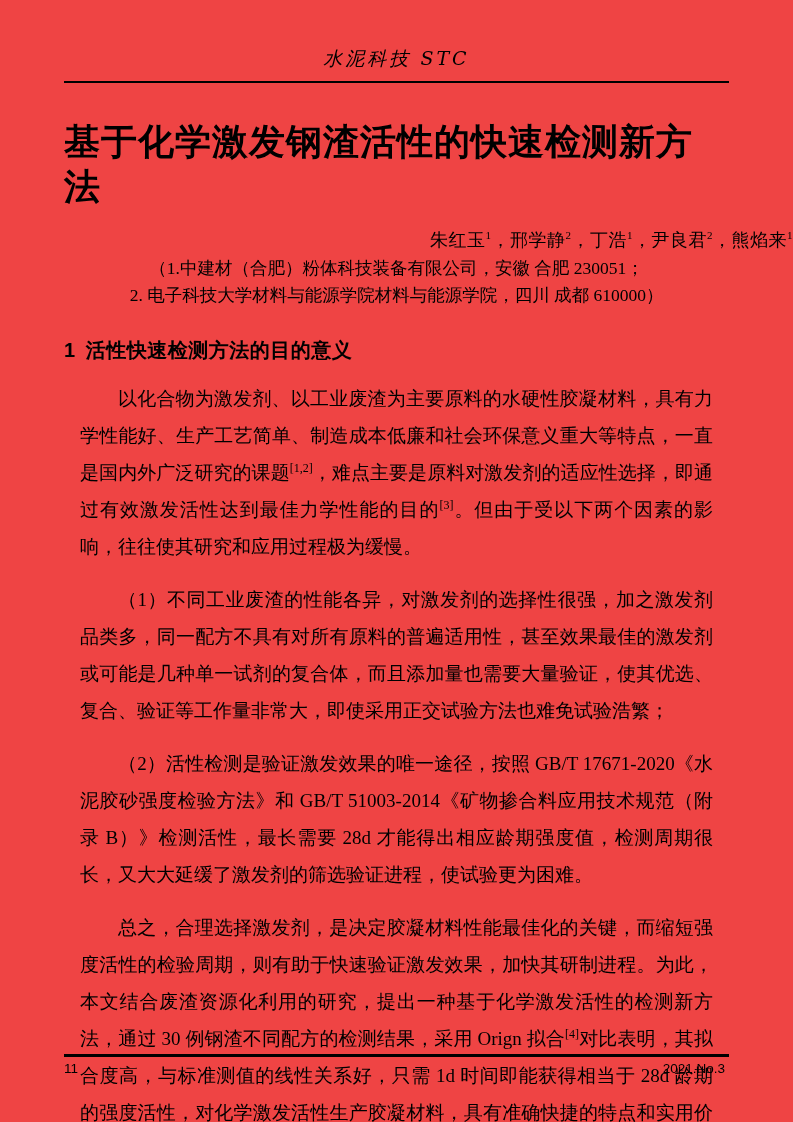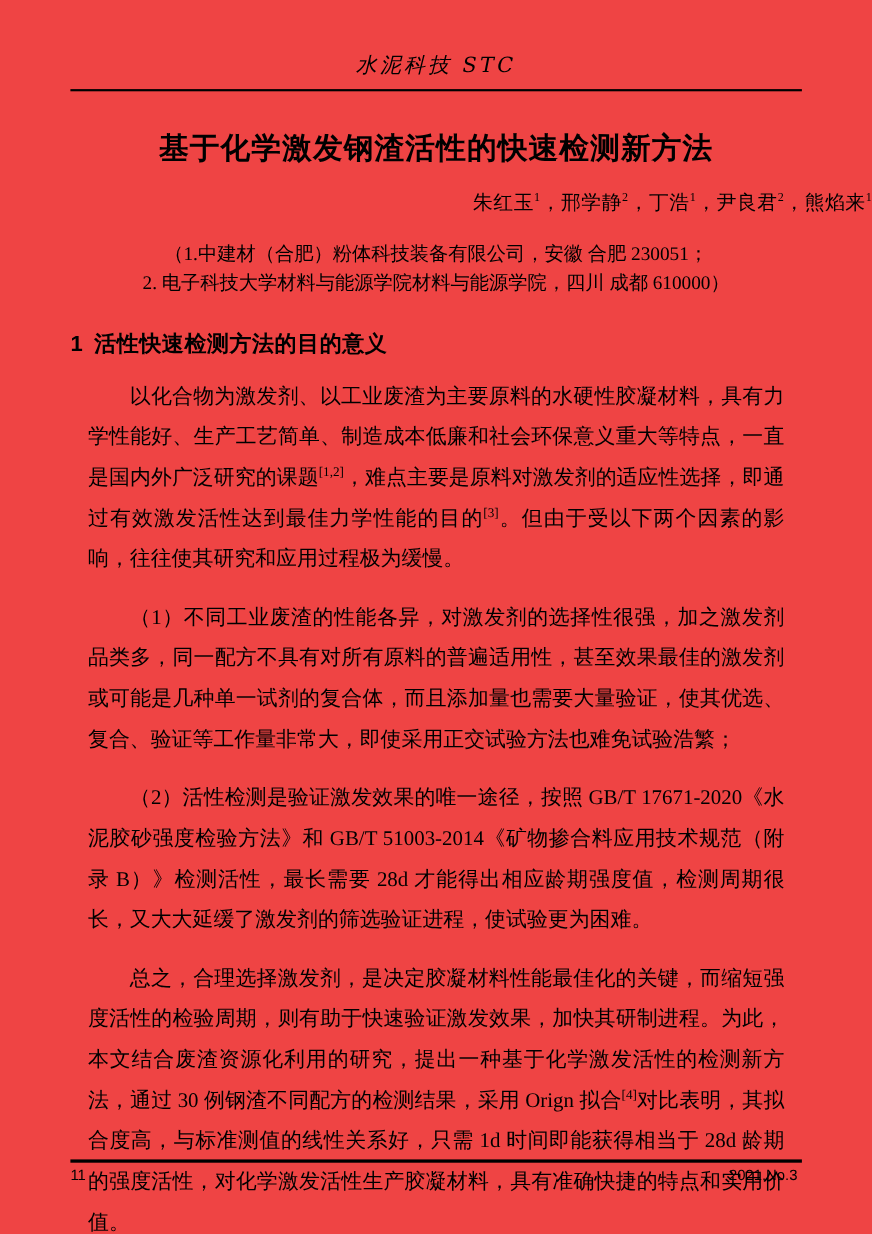--- a/index.html
+++ b/index.html
@@ -25,40 +25,40 @@
   }
   .head-rule {
     margin: 9px 64px 0 64px;
     border: 0;
     border-top: 2.5px solid #000;
   }
 
   
   .paper-title {
     margin: 36px 64px 0 64px;
-    text-align: center;
+    text-align: left;
     font-family: "Liberation Sans", sans-serif;
     font-weight: bold;
-    font-size: 27px;
+    font-size: 36px;
     letter-spacing: 1px;
     line-height: 1.25;
   }
   .authors {
     margin-top: 19px;
     text-align: right;
     font-size: 18px;
     letter-spacing: 0.5px;
   }
   .authors sup, .affils sup {
     font-size: 11px;
     vertical-align: super;
     line-height: 0;
   }
   .affils {
-    margin-top: 21px;
+    margin-top: 3px;
     text-align: center;
     font-size: 17.5px;
     line-height: 27px;
   }
 
   
   .section-heading {
     margin: 28px 64px 0 64px;
     font-family: "Liberation Sans", sans-serif;
     font-weight: bold;

